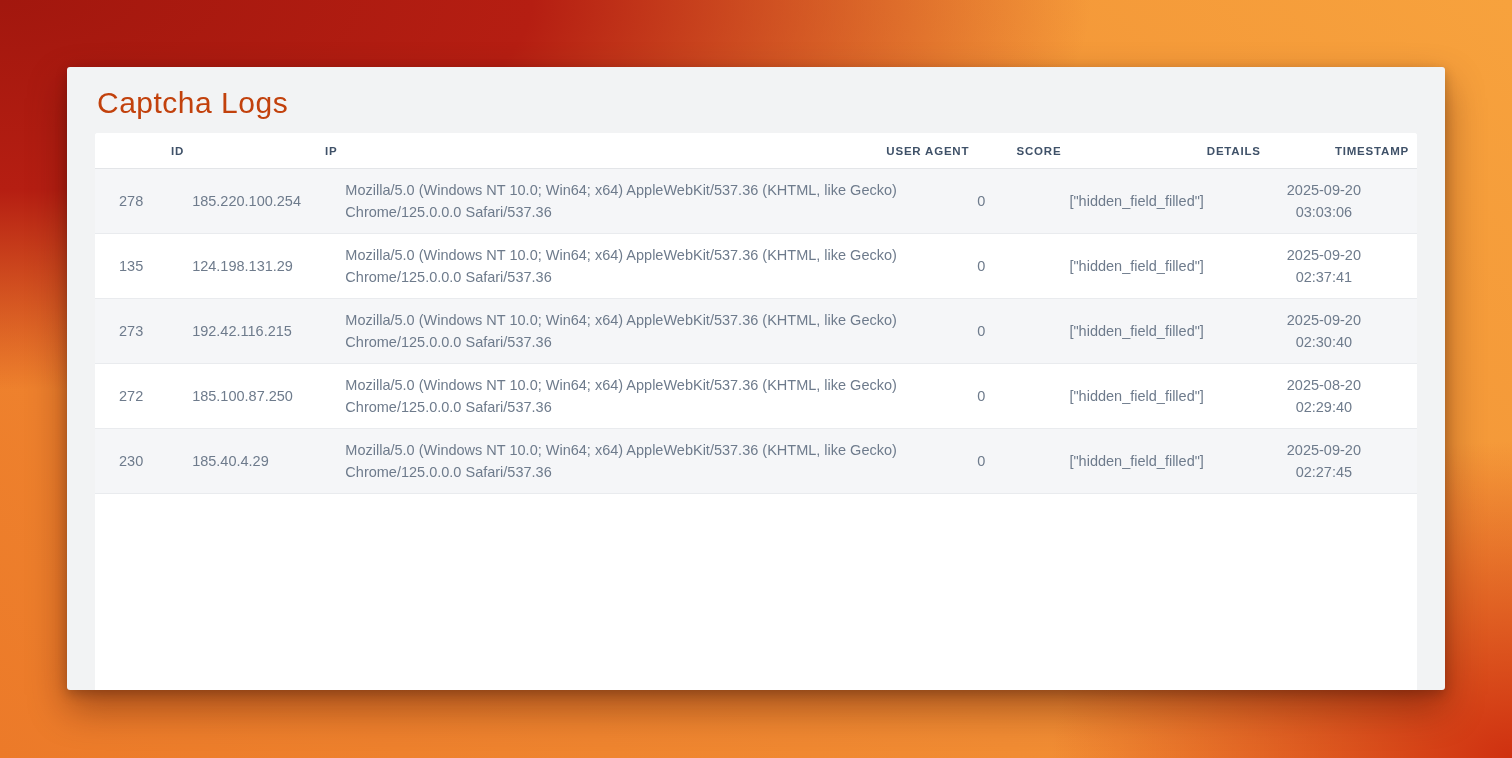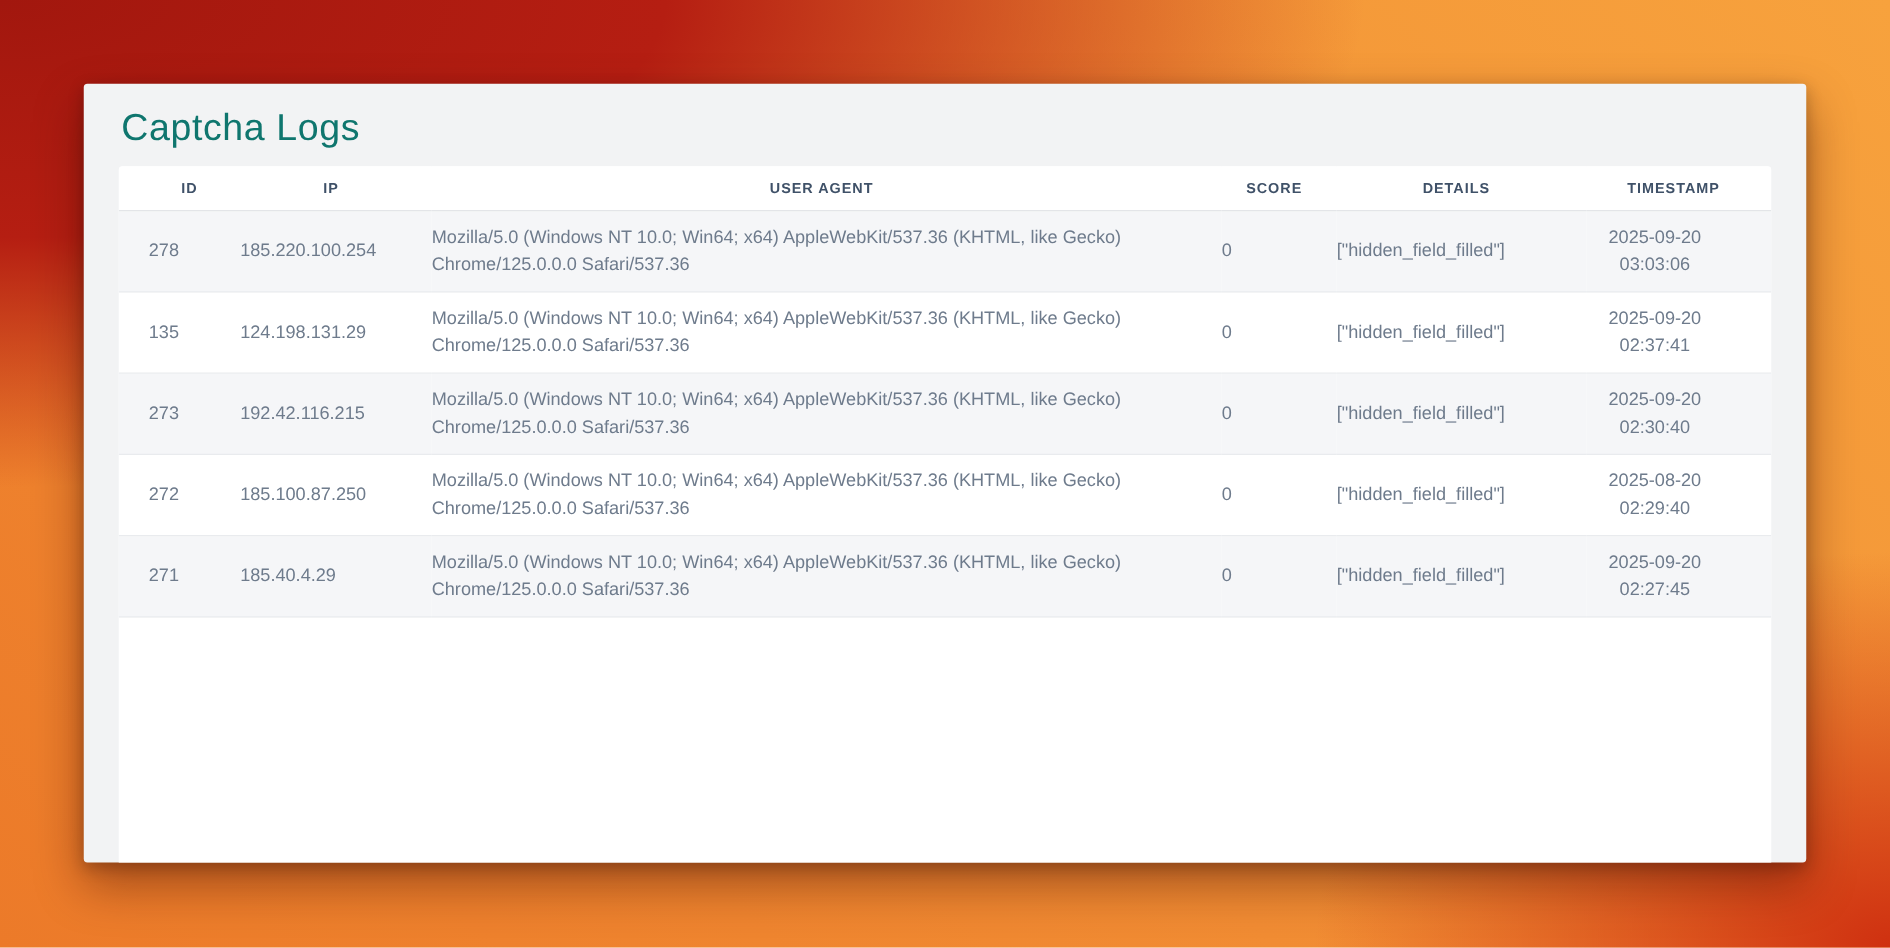--- a/index.html
+++ b/index.html
@@ -18,42 +18,42 @@
     background: #f2f3f4;
     border-radius: 3px;
     box-shadow: 0 18px 38px rgba(70,14,4,0.45), 0 4px 12px rgba(0,0,0,0.22);
     overflow: hidden;
   }
   .card-title {
     padding: 19px 30px 13px 30px;
     font-size: 30px;
     font-weight: 500;
     letter-spacing: 0.5px;
-    color: #0f766e;
+    color: #c2410c;
   }
   .table-wrap {
     margin: 0 28px;
     background: #ffffff;
     border-radius: 3px 3px 0 0;
     height: 559px;
     overflow: hidden;
   }
   table {
     width: 100%;
     border-collapse: collapse;
     table-layout: fixed;
   }
   col.c-id { width: 97px; }
   col.c-ip { width: 153px; }
   col.c-ua { width: 631px; }
   col.c-score { width: 92px; }
   col.c-details { width: 199px; }
   col.c-ts { width: 148px; }
   thead th {
-    text-align: center;
+    text-align: right;
     font-size: 11.5px;
     font-weight: 700;
     letter-spacing: 0.8px;
     color: #3f5168;
     padding: 12px 8px 11px 0;
     background: #ffffff;
     border-bottom: 1px solid #e3e5e8;
     white-space: nowrap;
   }
   tbody td {
@@ -130,21 +130,21 @@
   <tr>
     <td class="cell-id">272</td>
     <td class="cell-ip">185.100.87.250</td>
     <td class="cell-ua">Mozilla/5.0 (Windows NT 10.0; Win64; x64) AppleWebKit/537.36 (KHTML, like Gecko) Chrome/125.0.0.0 Safari/537.36</td>
     <td class="cell-score">0</td>
     <td class="cell-details">["hidden_field_filled"]</td>
     <td class="cell-ts">2025-08-20 02:29:40</td>
   </tr>
 
   <tr>
-    <td class="cell-id">271</td>
+    <td class="cell-id">230</td>
     <td class="cell-ip">185.40.4.29</td>
     <td class="cell-ua">Mozilla/5.0 (Windows NT 10.0; Win64; x64) AppleWebKit/537.36 (KHTML, like Gecko) Chrome/125.0.0.0 Safari/537.36</td>
     <td class="cell-score">0</td>
     <td class="cell-details">["hidden_field_filled"]</td>
     <td class="cell-ts">2025-09-20 02:27:45</td>
   </tr>
 </tbody>
     </table>
   </div>
 </div>

